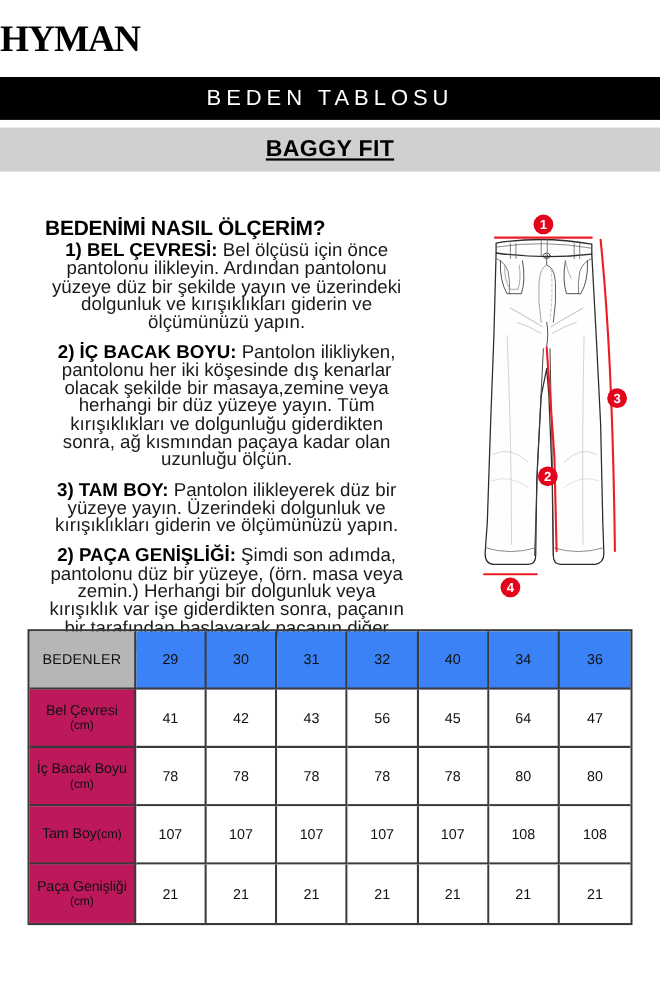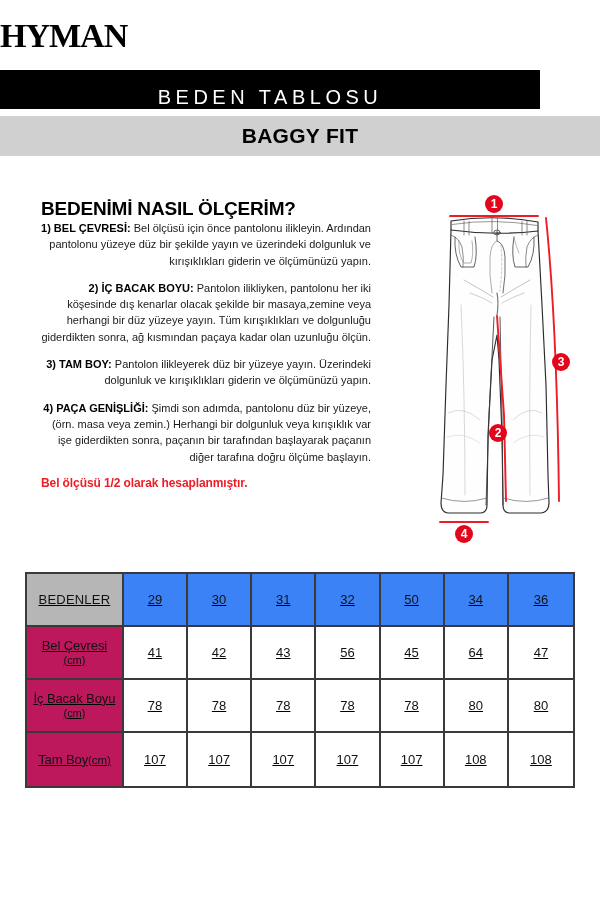--- a/index.html
+++ b/index.html
@@ -26,24 +26,24 @@
     font-size: 34px;
     letter-spacing: -1px;
     color: #000000;
     line-height: 44px;
   }
 
   
   .bar-black {
     position: absolute;
     top: 70px; left: 0;
-    width: 540px; height: 39px;
+    width: 600px; height: 39px;
     background: #000000;
     display: flex;
-    align-items: flex-end;
+    align-items: center;
     justify-content: center;
   }
   .bar-black-text {
     color: #ffffff;
     font-size: 20px;
     font-weight: 400;
     letter-spacing: 4.5px;
   }
 
   
@@ -54,41 +54,42 @@
     background: #d0d0d0;
     display: flex;
     align-items: center;
     justify-content: center;
   }
   .bar-gray-text {
     color: #000000;
     font-size: 21px;
     font-weight: 700;
     letter-spacing: 0.3px;
+    text-decoration: underline;
   }
 
   
   .howto {
     position: absolute;
     top: 198px; left: 41px;
     width: 330px;
   }
   .howto-title {
     font-size: 19px;
     font-weight: 700;
     color: #000000;
     letter-spacing: -0.2px;
     margin-bottom: 0;
   }
   .howto-p {
-    font-size: 11px;
+    font-size: 17px;
     line-height: 16.3px;
     color: #1a1a1a;
     margin-bottom: 11px;
-    text-align: right;
+    text-align: center;
   }
   .howto-p b { font-weight: 700; color: #000; }
   .note-red {
     margin-top: 10px;
     font-size: 12px;
     font-weight: 700;
     color: #ee1c25;
     letter-spacing: -0.1px;
   }
 
@@ -101,21 +102,20 @@
   .diagram svg { display: block; width: 178px; height: 360px; }
 
   
   .sizetable {
     position: absolute;
     top: 572px; left: 25px;
     width: 550px;
     border-collapse: separate;
     border-spacing: 0;
     border: 2px solid #3a3a3a;
-    text-decoration: underline;
   }
   .sizetable td, .sizetable th {
     border-right: 2px solid #3a3a3a;
     border-bottom: 2px solid #3a3a3a;
     text-align: center;
     vertical-align: middle;
     height: 53px;
     font-size: 13px;
     color: #111;
     font-weight: 400;
@@ -168,21 +168,21 @@
 
   <div class="howto">
     <div class="howto-title">BEDENİMİ NASIL ÖLÇERİM?</div>
 
     <p class="howto-p"><b>1) BEL ÇEVRESİ:</b><span> Bel ölçüsü için önce pantolonu ilikleyin. Ardından pantolonu yüzeye düz bir şekilde yayın ve üzerindeki dolgunluk ve kırışıklıkları giderin ve ölçümünüzü yapın.</span></p>
 
     <p class="howto-p"><b>2) İÇ BACAK BOYU:</b><span> Pantolon ilikliyken, pantolonu her iki köşesinde dış kenarlar olacak şekilde bir masaya,zemine veya herhangi bir düz yüzeye yayın. Tüm kırışıklıkları ve dolgunluğu giderdikten sonra, ağ kısmından paçaya kadar olan uzunluğu ölçün.</span></p>
 
     <p class="howto-p"><b>3) TAM BOY:</b><span> Pantolon ilikleyerek düz bir yüzeye yayın. Üzerindeki dolgunluk ve kırışıklıkları giderin ve ölçümünüzü yapın.</span></p>
 
-    <p class="howto-p"><b>4) PAÇA GENİŞLİĞİ:</b><span> Şimdi son adımda, pantolonu düz bir yüzeye, (örn. masa veya zemin.) Herhangi bir dolgunluk veya kırışıklık var işe giderdikten sonra, paçanın bir tarafından başlayarak paçanın diğer tarafına doğru ölçüme başlayın.</span></p>
+    <p class="howto-p"><b>2) PAÇA GENİŞLİĞİ:</b><span> Şimdi son adımda, pantolonu düz bir yüzeye, (örn. masa veya zemin.) Herhangi bir dolgunluk veya kırışıklık var işe giderdikten sonra, paçanın bir tarafından başlayarak paçanın diğer tarafına doğru ölçüme başlayın.</span></p>
 
     <div class="note-red">Bel ölçüsü 1/2 olarak hesaplanmıştır.</div>
   </div>
 
   <div class="diagram">
     <svg viewBox="0 0 178 360" xmlns="http://www.w3.org/2000/svg">
       <g fill="none" stroke="#2b2b2b" stroke-width="1.15" stroke-linejoin="round" stroke-linecap="round">
 
         <path d="M33 45 L33 36 Q76 29 120 37 L120 46
                  L124 120 L128 200 L130 290 L131 318
@@ -275,21 +275,21 @@
   </div>
 
   <table class="sizetable">
     <thead>
       <tr>
         <th class="hdr-label">BEDENLER</th>
         <th class="hdr-size">29</th>
         <th class="hdr-size">30</th>
         <th class="hdr-size">31</th>
         <th class="hdr-size">32</th>
-        <th class="hdr-size">50</th>
+        <th class="hdr-size">40</th>
         <th class="hdr-size">34</th>
         <th class="hdr-size">36</th>
       </tr>
     </thead>
     <tbody>
       <tr>
         <td class="row-label"><span>Bel Çevresi</span><span class="unit">(cm)</span></td>
         <td class="cell-val">41</td>
         <td class="cell-val">42</td>
         <td class="cell-val">43</td>
@@ -311,16 +311,26 @@
       <tr>
         <td class="row-label inline"><span>Tam Boy</span><span class="unit">(cm)</span></td>
         <td class="cell-val">107</td>
         <td class="cell-val">107</td>
         <td class="cell-val">107</td>
         <td class="cell-val">107</td>
         <td class="cell-val">107</td>
         <td class="cell-val">108</td>
         <td class="cell-val">108</td>
       </tr>
+      <tr>
+        <td class="row-label"><span>Paça Genişliği</span><span class="unit">(cm)</span></td>
+        <td class="cell-val">21</td>
+        <td class="cell-val">21</td>
+        <td class="cell-val">21</td>
+        <td class="cell-val">21</td>
+        <td class="cell-val">21</td>
+        <td class="cell-val">21</td>
+        <td class="cell-val">21</td>
+      </tr>
     </tbody>
   </table>
 
 </div>
 
 </body></html>

